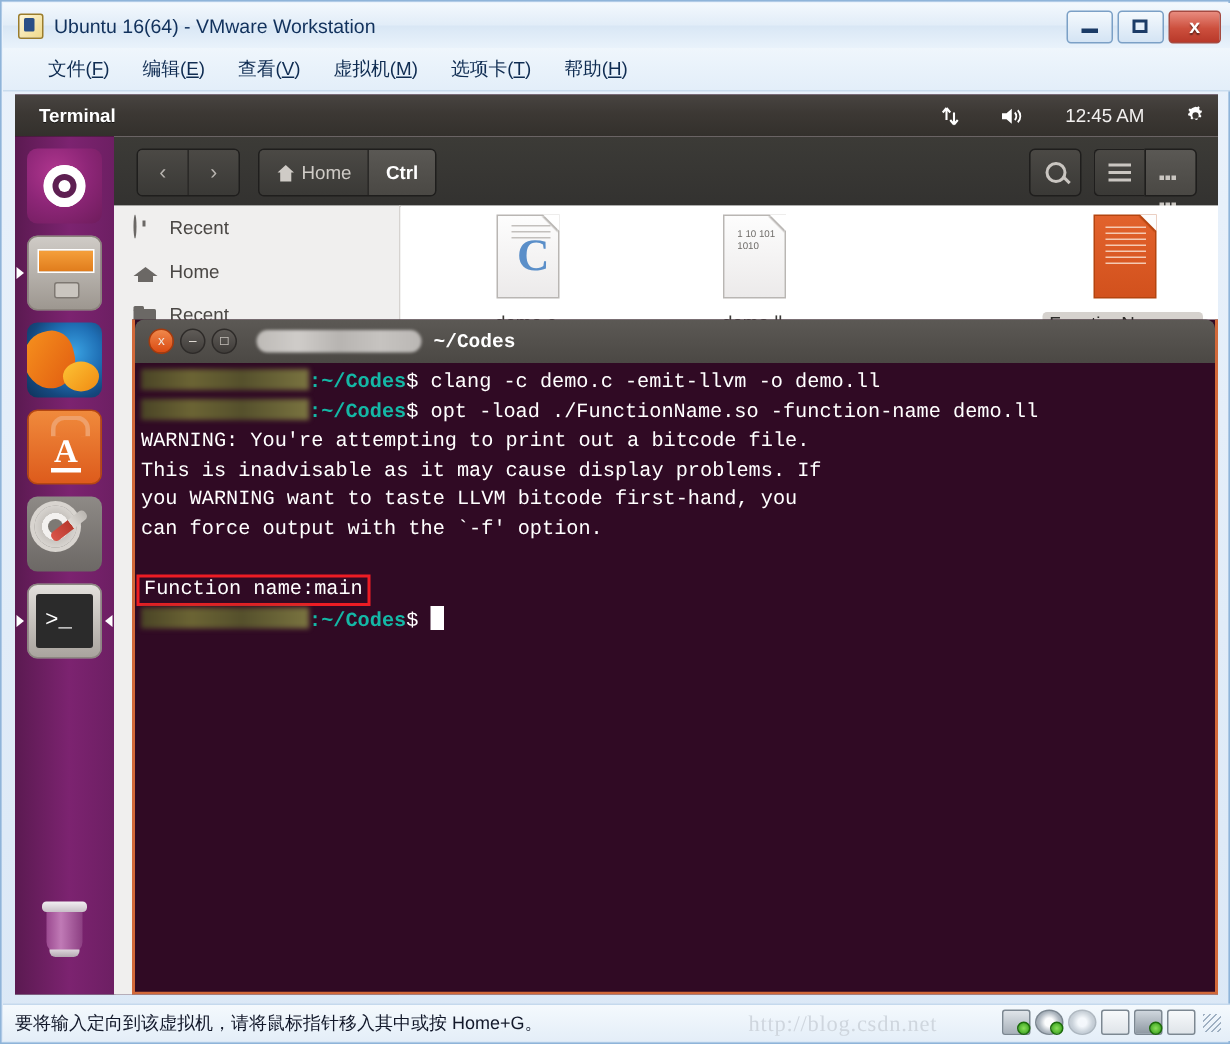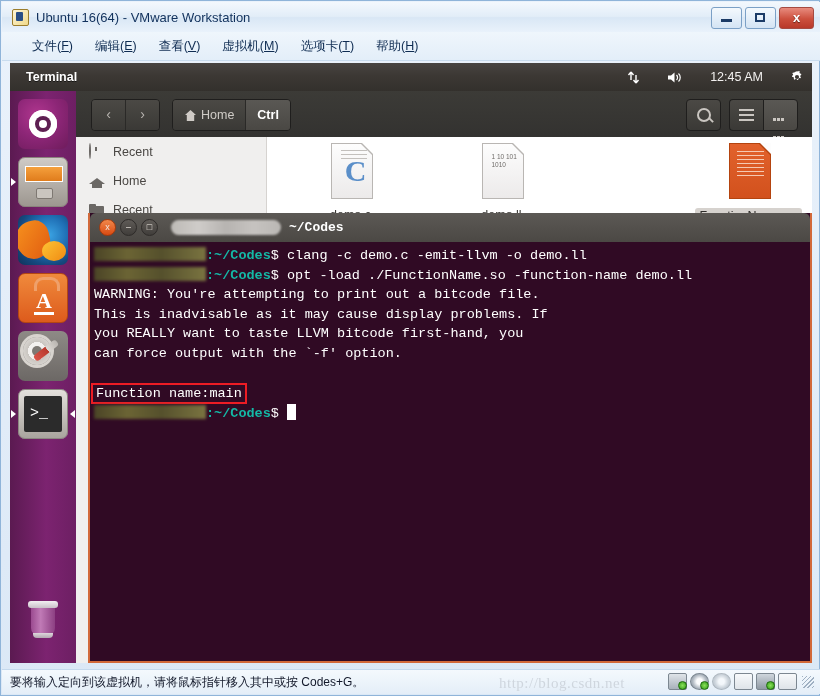--- a/index.html
+++ b/index.html
@@ -664,30 +664,30 @@
           </div>
         </div>
         <div class="gt-blur"></div>
         <div class="gt-path">~/Codes</div>
       </div>
 
       <div class="gterm-body"><span class="c-user"></span><span class="c-path">:~/Codes</span><span class="c-dollar">$</span><span> clang -c demo.c -emit-llvm -o demo.ll</span>
 <span class="c-user"></span><span class="c-path">:~/Codes</span><span class="c-dollar">$</span><span> opt -load ./FunctionName.so -function-name demo.ll</span>
 <span>WARNING: You're attempting to print out a bitcode file.</span>
 <span>This is inadvisable as it may cause display problems. If</span>
-<span>you REALLY want to taste LLVM bitcode first-hand, you</span>
+<span>you WARNING want to taste LLVM bitcode first-hand, you</span>
 <span>can force output with the `-f' option.</span>
 
 <span class="hl-box">Function name:main</span>
 <span class="c-user"></span><span class="c-path">:~/Codes</span><span class="c-dollar">$</span> <span class="cursor"></span></div>
     </div>
   </div>
 
   <div class="vm-status">
-    <span class="vm-status-text">要将输入定向到该虚拟机，请将鼠标指针移入其中或按 Codes+G。</span>
+    <span class="vm-status-text">要将输入定向到该虚拟机，请将鼠标指针移入其中或按 Home+G。</span>
     <span class="watermark">http://blog.csdn.net</span>
     <span class="vm-status-icons">
       <span class="vs-ico disk">
           <i class="vs-dot"></i>
         </span>
       <span class="vs-ico cd">
           <i class="vs-dot"></i>
         </span>
       <span class="vs-ico cd off"></span>
       <span class="vs-ico blank"></span>

